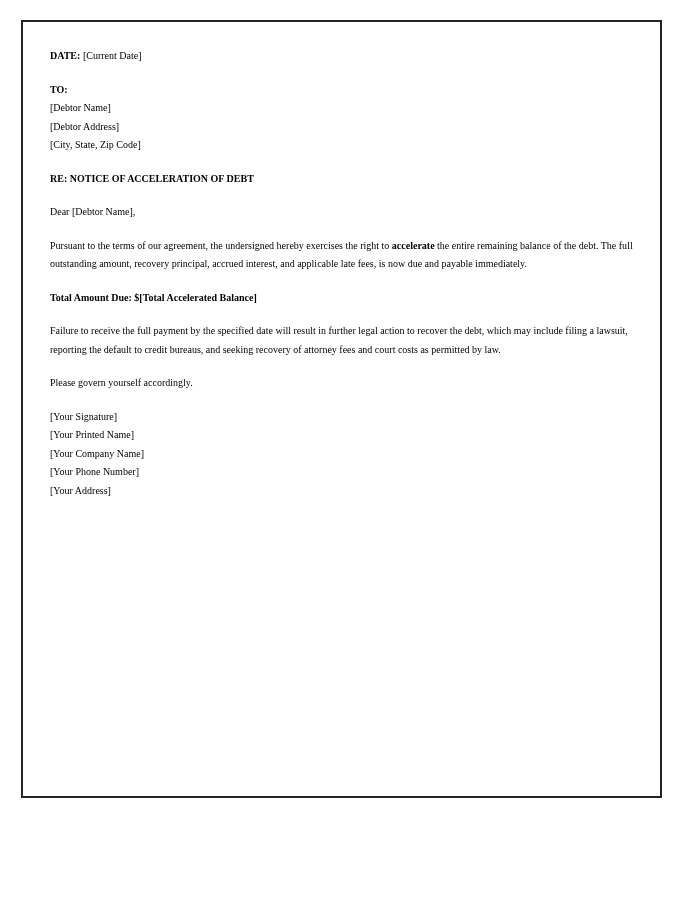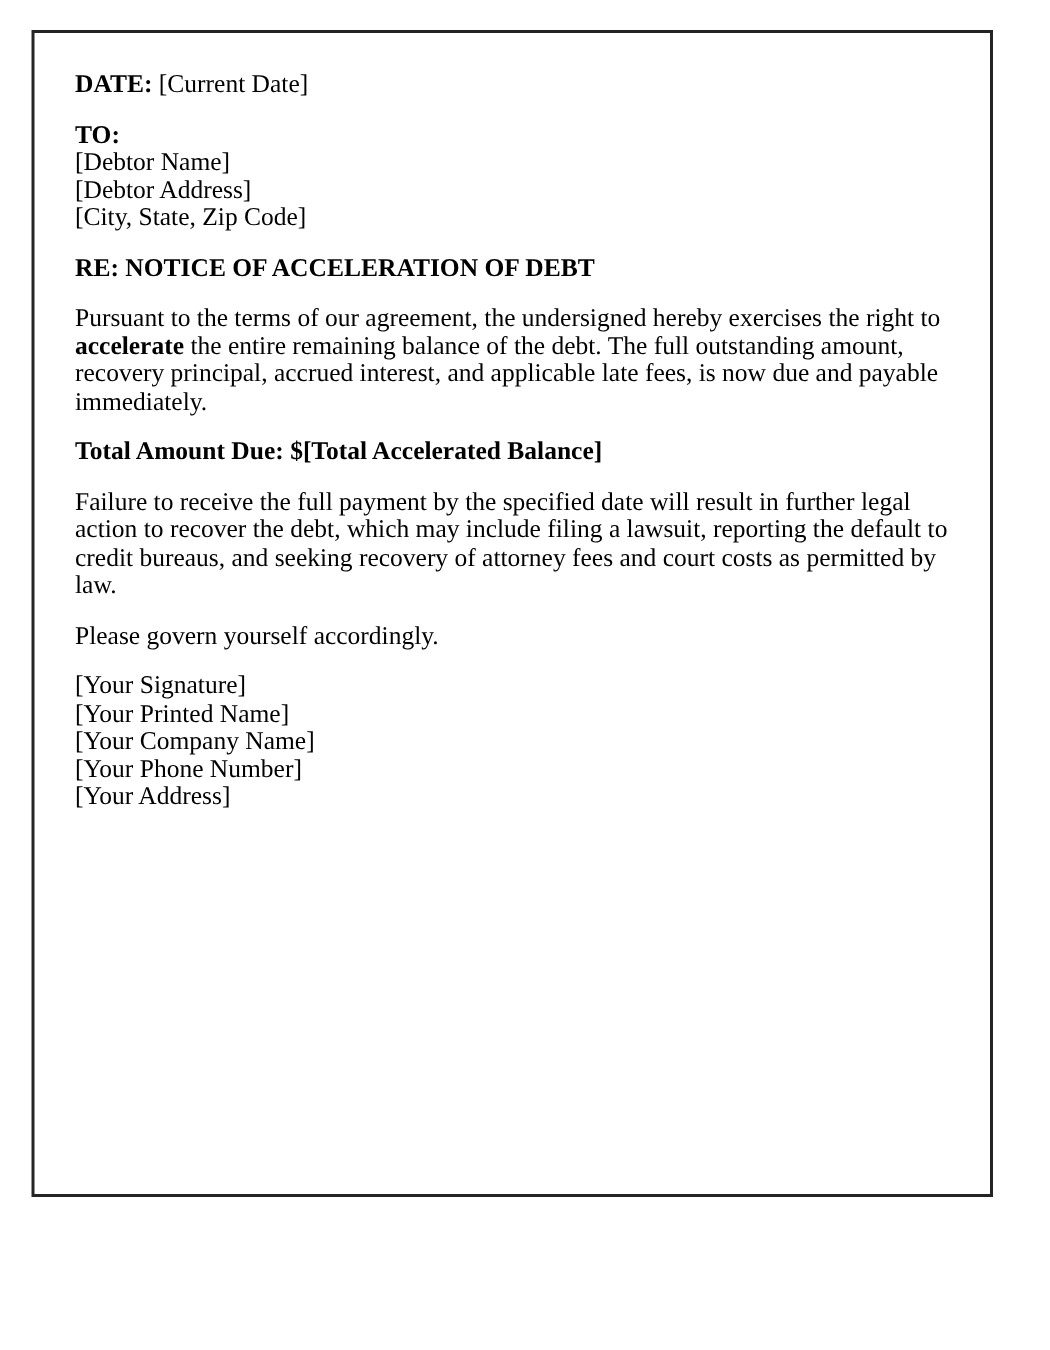--- a/index.html
+++ b/index.html
@@ -21,21 +21,21 @@
     width: 641px;
     height: 778px;
     box-sizing: border-box;
     border: 2px solid #242424;
     background: #ffffff;
     padding: 25px 27px 20px 27px;
     overflow: hidden;
   }
   .sheet p {
     margin: 15px 0;
-    font-size: 17px;
+    font-size: 10px;
     line-height: 18.5px;
   }
   .sheet p:first-child {
     margin-top: 0;
   }
   .b {
     font-weight: bold;
   }
 </style>
 </head>
@@ -47,20 +47,21 @@
 
   <p>
     <span class="b">TO:</span><br>
     <span>[Debtor Name]</span><br>
     <span>[Debtor Address]</span><br>
     <span>[City, State, Zip Code]</span>
   </p>
 
   <p class="b">RE: NOTICE OF ACCELERATION OF DEBT</p>
 
+  <p>Dear [Debtor Name],</p>
 
 
 
   <p><span>Pursuant to the terms of our agreement, the undersigned hereby exercises the right to </span><span class="b">accelerate</span><span> the entire remaining balance of the debt. The full outstanding amount, recovery principal, accrued interest, and applicable late fees, is now due and payable immediately.</span></p>
 
   <p class="b">Total Amount Due: $[Total Accelerated Balance]</p>
 
 
   <p>Failure to receive the full payment by the specified date will result in further legal action to recover the debt, which may include filing a lawsuit, reporting the default to credit bureaus, and seeking recovery of attorney fees and court costs as permitted by law.</p>
 

